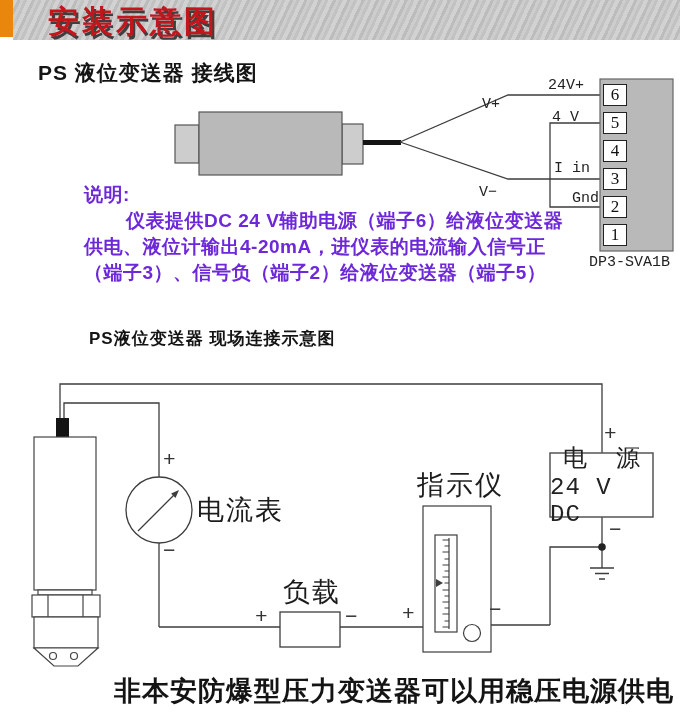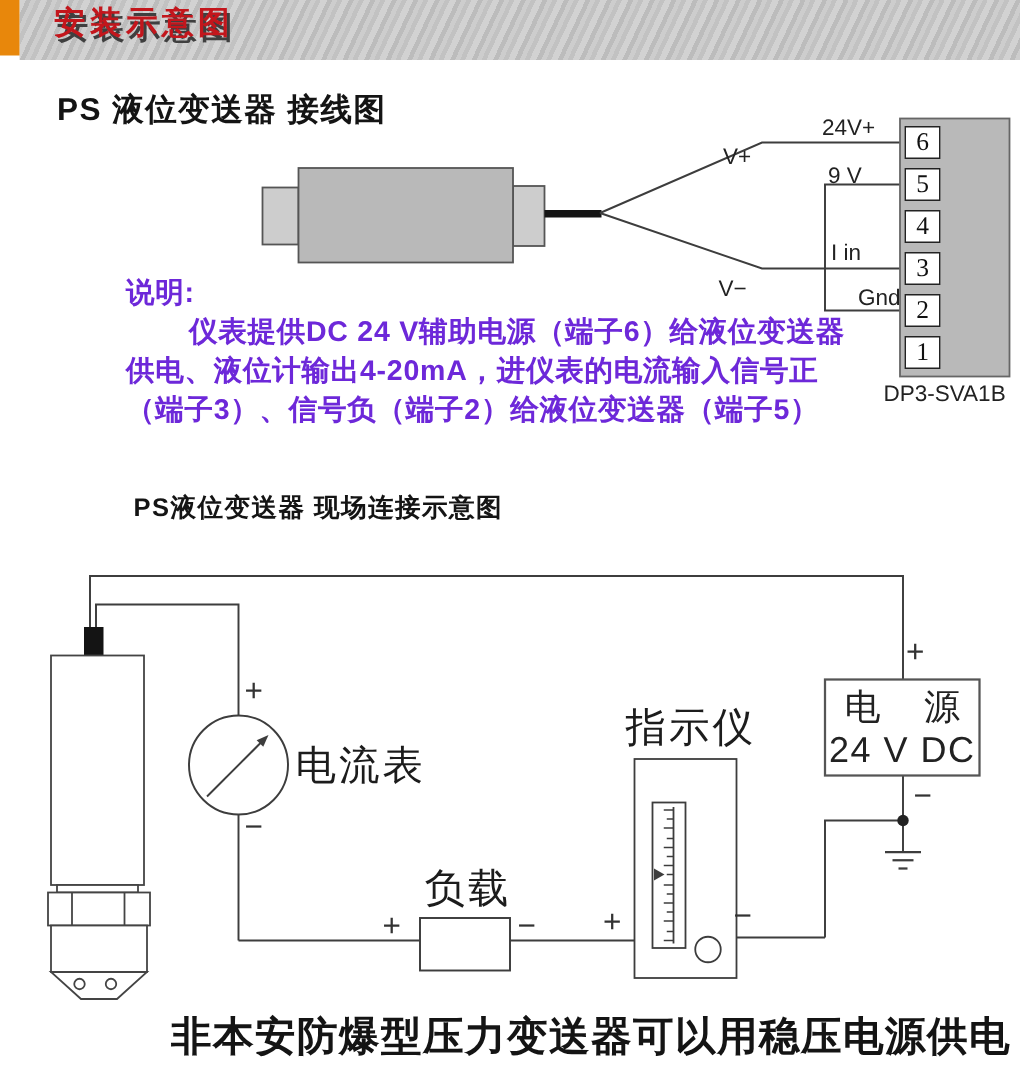--- a/index.html
+++ b/index.html
@@ -3,34 +3,34 @@
 <meta charset="utf-8">
 <style>
   html,body{margin:0;padding:0;background:#fff;}
   #page{position:relative;width:680px;height:713px;background:#fff;overflow:hidden;
         font-family:"Liberation Sans","DejaVu Sans",sans-serif;}
   .abs{position:absolute;}
   
   #header-band{left:13px;top:0;width:667px;height:40px;
     background:repeating-linear-gradient(115deg,#d2d2d2 0 4px,#bcbcbc 4px 7px,#cdcdcd 7px 10px,#c2c2c2 10px 13px);}
   #accent-block{left:0;top:0;width:13px;height:37px;background:#E8870B;}
-  #header-title{left:36px;top:1px;font-size:21px;font-weight:900;color:#C3161C;
+  #header-title{left:48px;top:1px;font-size:31px;font-weight:900;color:#C3161C;
     letter-spacing:3px;text-shadow:2px 3px 0 #3f3f3f;}
   
   .sec-title{color:#141414;font-weight:bold;margin-left:10px;}
   #wiring-title{left:28px;top:59px;font-size:21px;letter-spacing:1px;}
   #field-title{left:79px;top:327px;font-size:17px;letter-spacing:1px;}
   #footnote{left:114px;top:673px;font-size:27px;font-weight:bold;color:#141414;letter-spacing:1px;font-family:Liberation Mono, monospace;}
   .note{color:#6d28d9;font-weight:bold;font-size:19px;letter-spacing:0.5px;}
   #note-heading{left:84px;top:182px;}
   #note-line1{left:126px;top:208px;}
   #note-line2{left:84px;top:234px;}
   #note-line3{left:84px;top:260px;}
   
-  .serif{font-family:Liberation Sans, sans-serif;color:#222;}
+  .serif{font-family:Liberation Mono, monospace;color:#222;}
   .pin{font-size:15px;}
   .pm{font-size:21px;color:#333;}
   .cn-label{font-size:27px;color:#1c1c1c;letter-spacing:2px;}
   
   .term{left:603px;width:24px;height:22px;background:#fff;border:1.5px solid #222;
         box-sizing:border-box;text-align:center;line-height:19px;
         font-family:"Liberation Serif","DejaVu Serif",serif;font-size:17px;color:#111;}
   
   #power-text{left:550px;top:453px;width:103px;height:64px;display:flex;flex-direction:column;
               justify-content:center;align-items:center;}
@@ -127,21 +127,21 @@
       <line x1="590" y1="568" x2="614" y2="568"></line>
       <line x1="595" y1="573.5" x2="609" y2="573.5"></line>
       <line x1="599" y1="579" x2="605" y2="579"></line>
     </g>
   </svg>
 
   <div class="abs sec-title" id="wiring-title">PS 液位变送器 接线图</div>
   <div class="abs serif pin" style="left:482px;top:96px;">V+</div>
   <div class="abs serif pin" style="left:479px;top:184px;">V−</div>
   <div class="abs serif pin" style="left:548px;top:77px;">24V+</div>
-  <div class="abs serif pin" style="left:552px;top:109px;">9 V</div>
+  <div class="abs serif pin" style="left:552px;top:109px;">4 V</div>
   <div class="abs serif pin" style="left:554px;top:160px;">I in</div>
   <div class="abs serif pin" style="left:572px;top:190px;">Gnd</div>
 
   <div class="abs term" style="top:84px;">6</div>
   <div class="abs term" style="top:112px;">5</div>
   <div class="abs term" style="top:140px;">4</div>
   <div class="abs term" style="top:168px;">3</div>
   <div class="abs term" style="top:196px;">2</div>
   <div class="abs term" style="top:224px;">1</div>
   <div class="abs serif" style="left:589px;top:254px;font-size:15px;">DP3-SVA1B</div>

